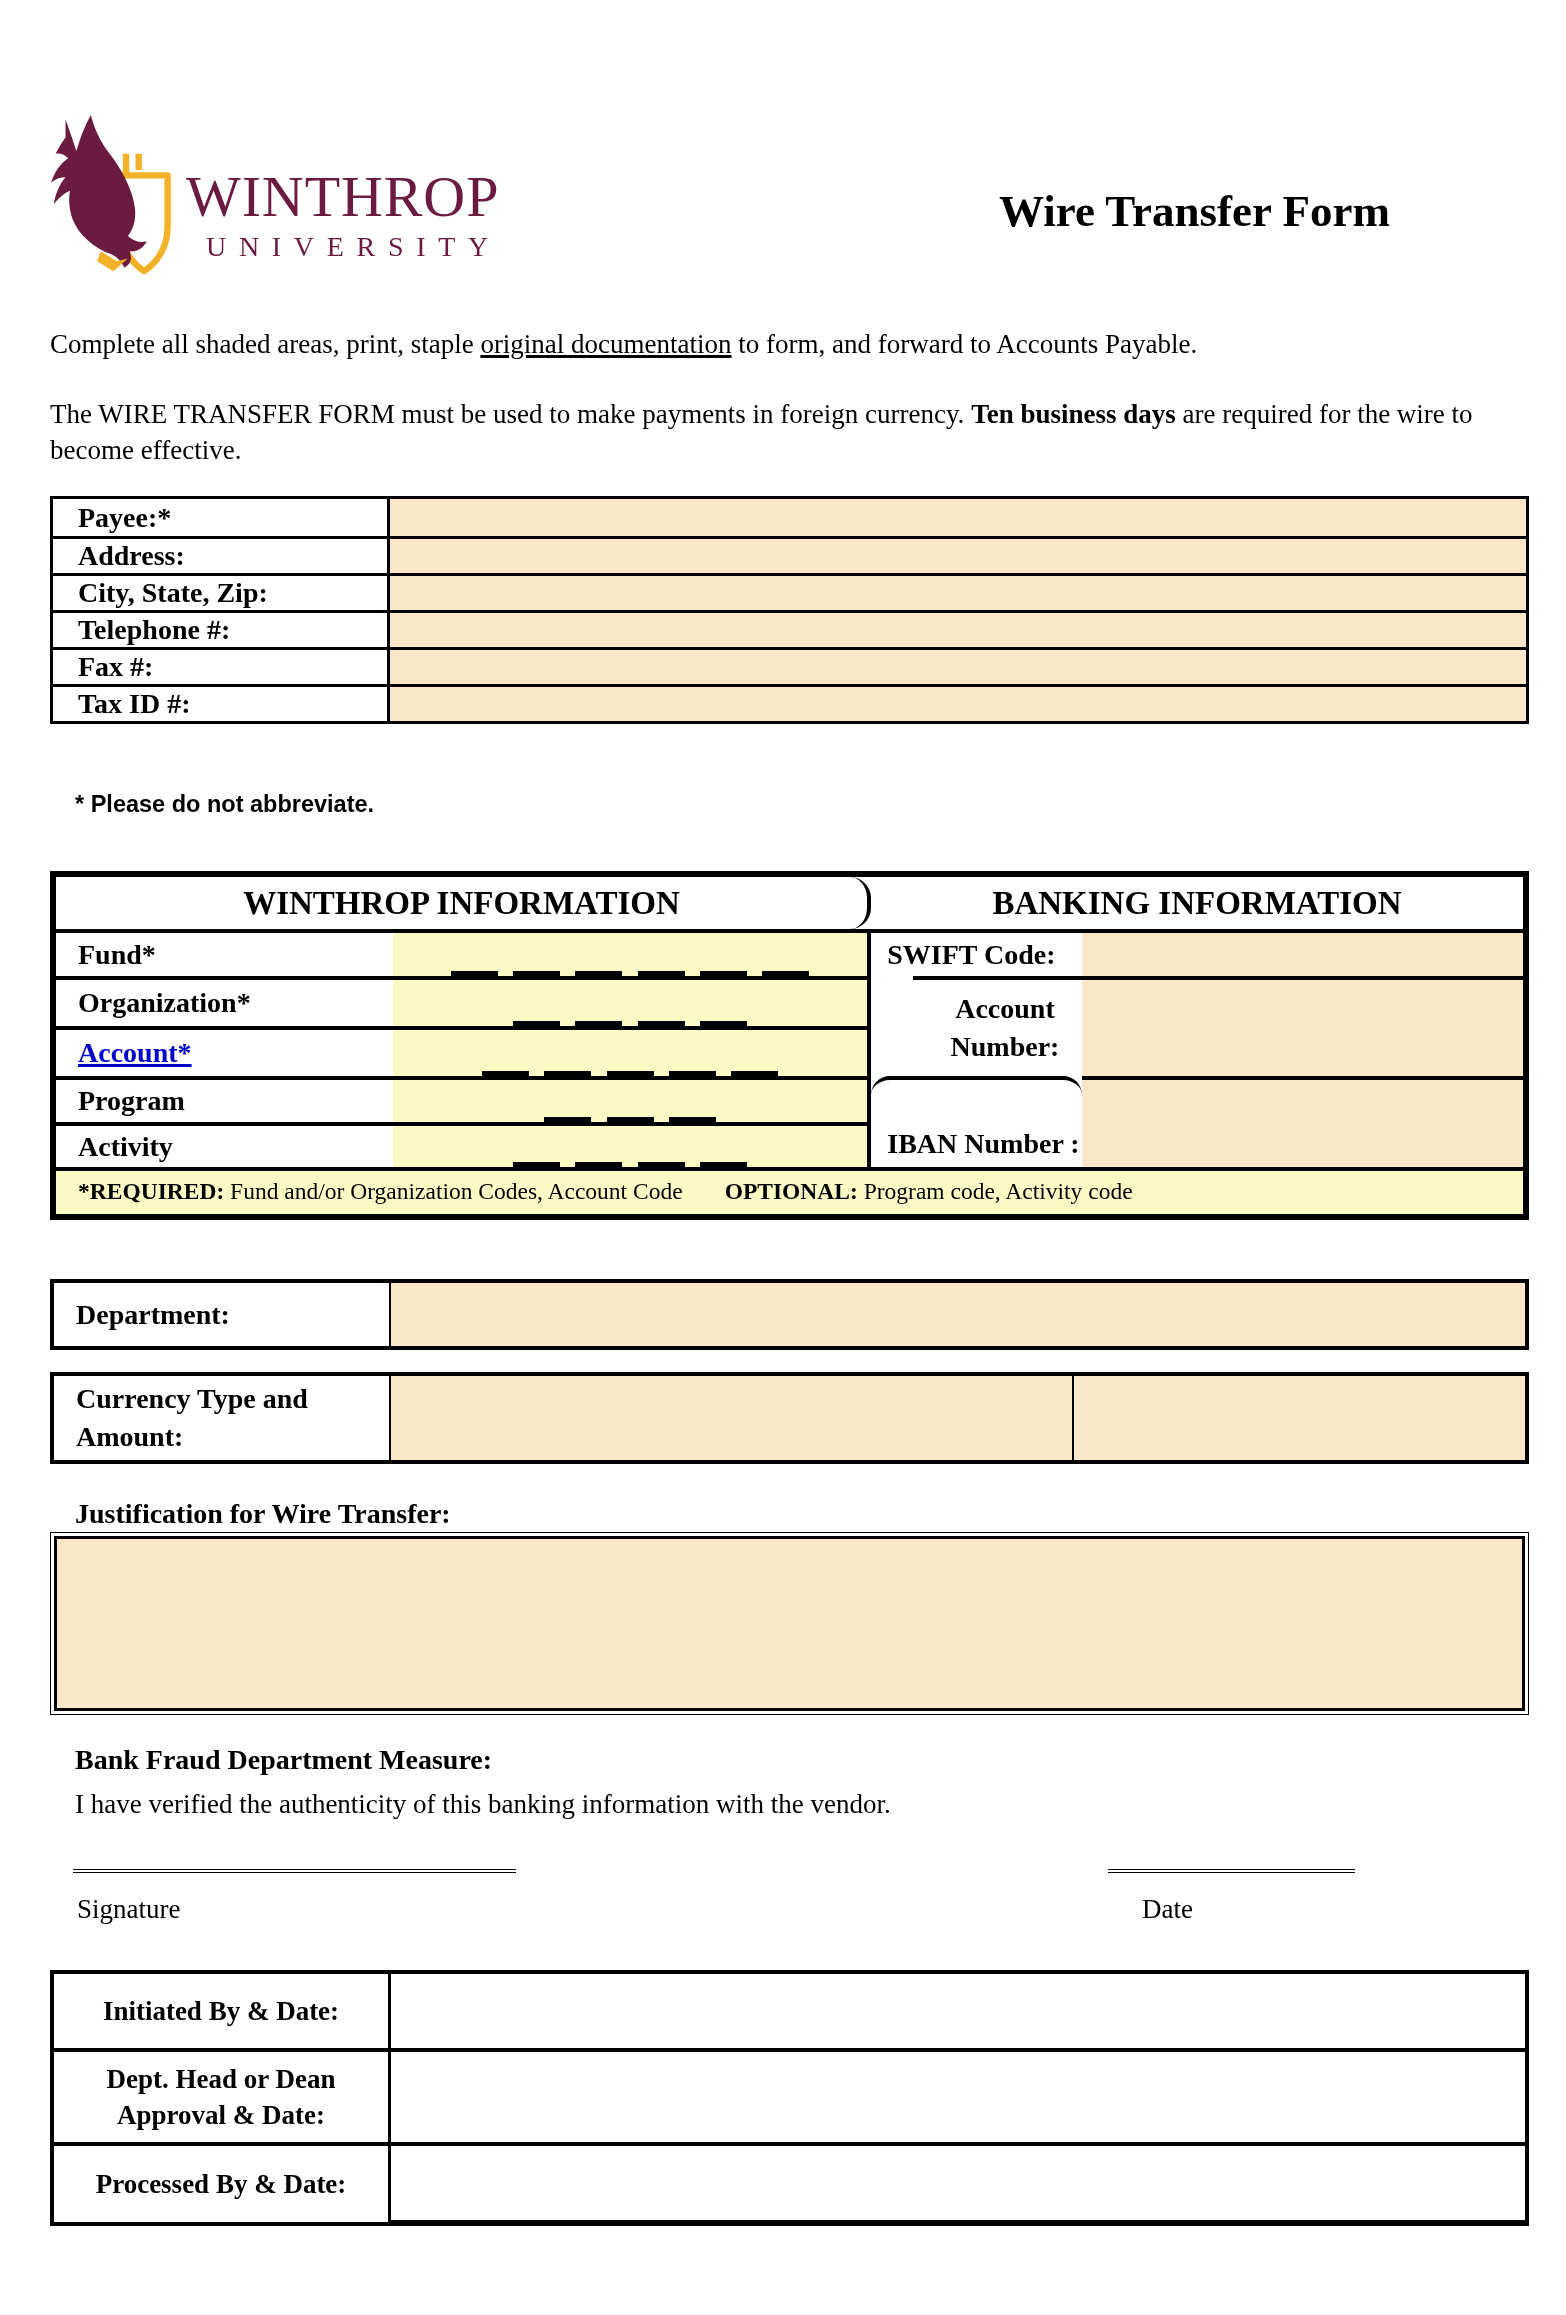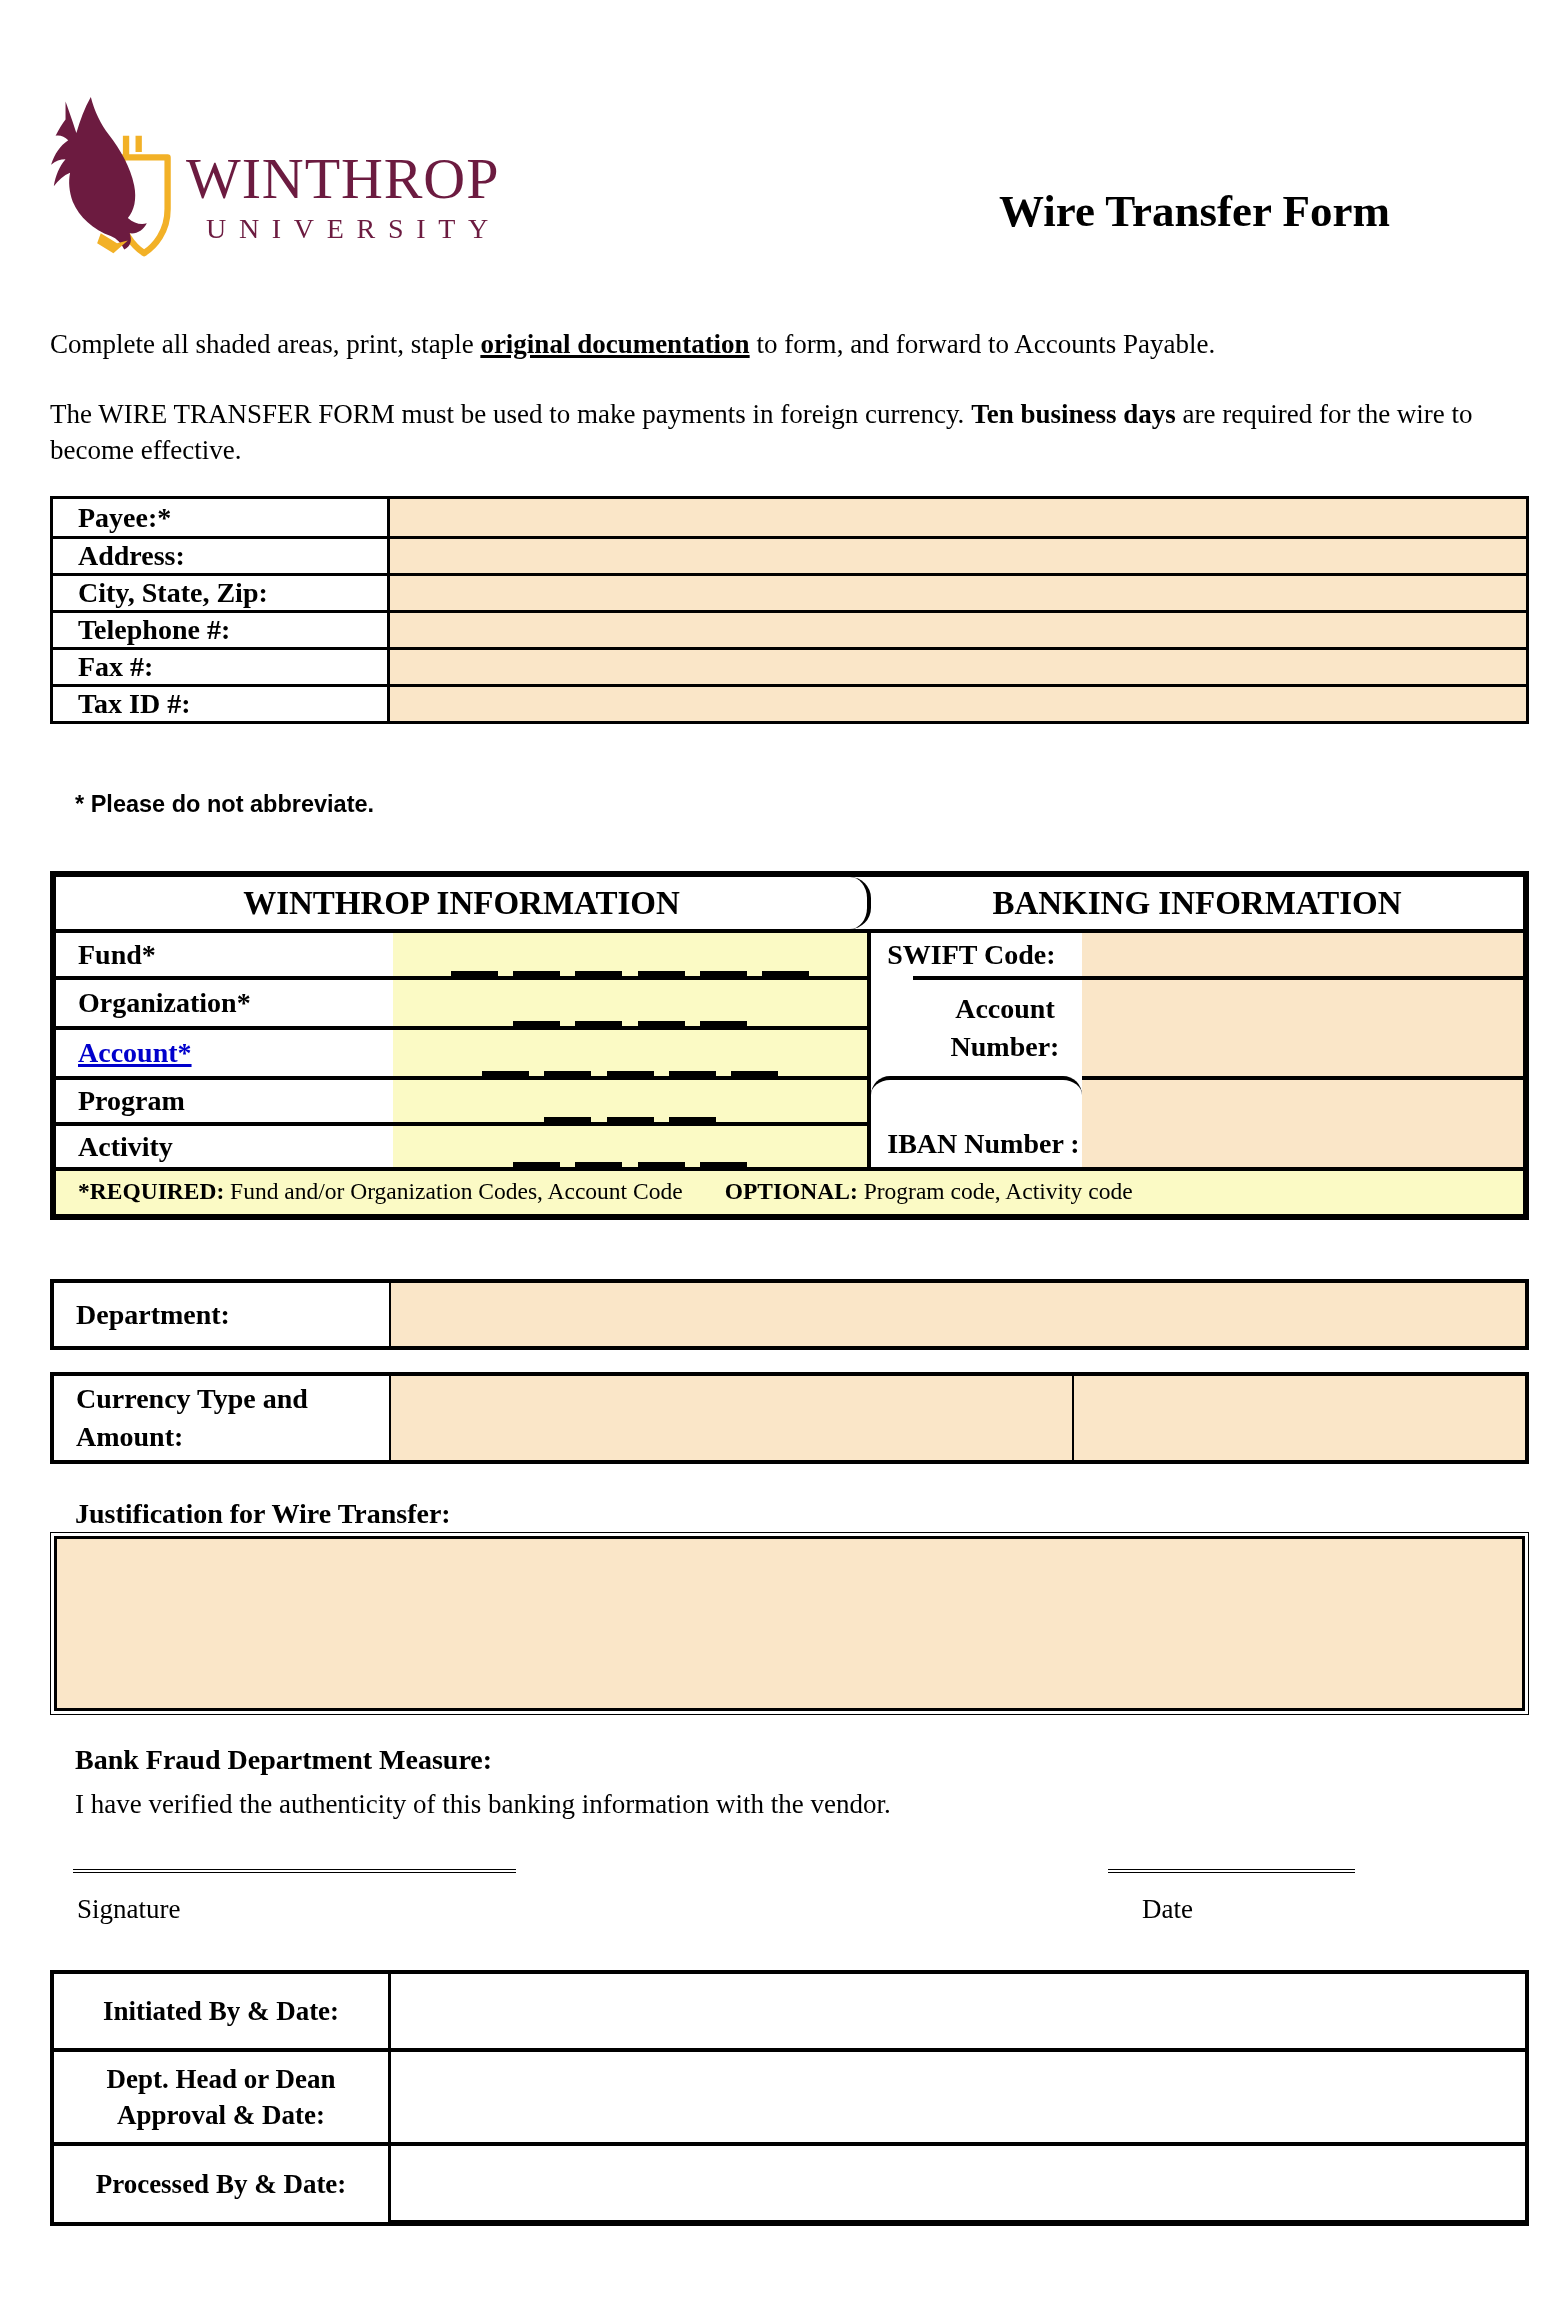--- a/index.html
+++ b/index.html
@@ -8,31 +8,31 @@
   }
   *{margin:0;padding:0;box-sizing:border-box;}
   html,body{background:#ffffff;}
   body{
     width:1567px;height:2316px;position:relative;
     font-family:"Liberation Serif","DejaVu Serif",serif;color:var(--ink);
   }
   .abs{position:absolute;}
 
   
-  .logo{left:50px;top:96px;display:flex;}
+  .logo{left:50px;top:114px;display:flex;}
   .wordmark{margin-left:11px;padding-top:54px;}
   .wordmark .word1{font-size:58px;line-height:1;color:var(--maroon);font-weight:400;letter-spacing:0.9px;}
   .wordmark .word2{font-size:28px;line-height:1;color:var(--maroon);letter-spacing:12.7px;margin-top:7.2px;margin-left:20px;}
   .form-title{left:923px;top:185px;width:543px;text-align:center;font-size:45px;font-weight:700;}
 
   
   .para{left:50px;width:1488px;font-size:27px;line-height:36px;}
   .p1{top:326px;}
   .p2{top:396px;}
-  .bold-underline{font-weight:700;text-decoration:underline;text-decoration-thickness:2.7px;}
+  .bold-underline{font-weight:400;text-decoration:underline;text-decoration-thickness:2.7px;}
   .bold{font-weight:700;}
 
   
   .payee-table{left:50px;top:496px;width:1479px;border:3.6px solid #000;
     display:grid;grid-template-columns:337px 1fr;}
   .payee-table .cell{height:37px;display:flex;align-items:center;}
   .payee-table .row2p .cell{border-top:3.6px solid #000;}
   .payee-table .lbl{font-weight:700;font-size:28px;padding-left:25px;background:#fff;border-right:3.6px solid #000;}
   .payee-table .val{background:var(--peach);}
   .footnote{left:75px;top:791px;font-family:"Liberation Sans","DejaVu Sans",sans-serif;font-weight:700;font-size:23.5px;}

